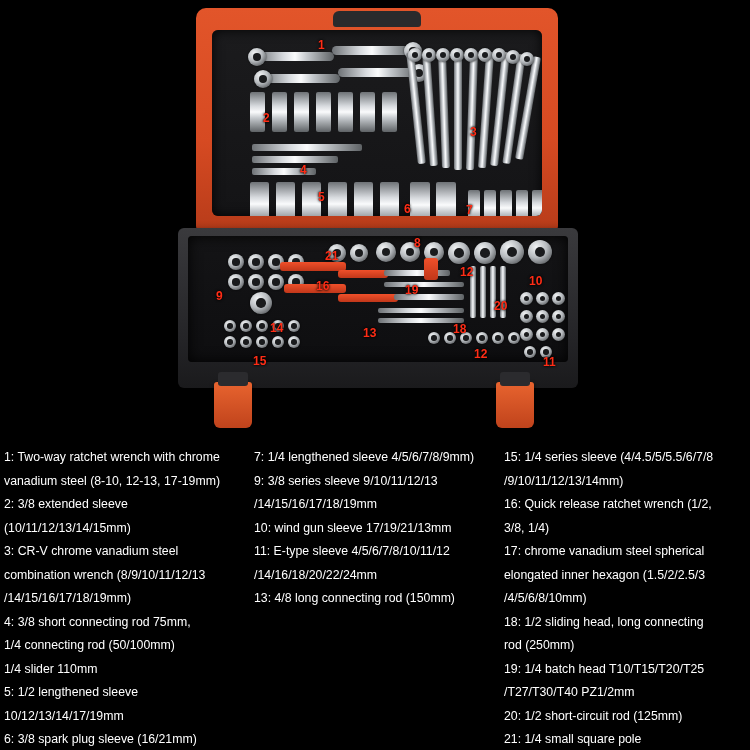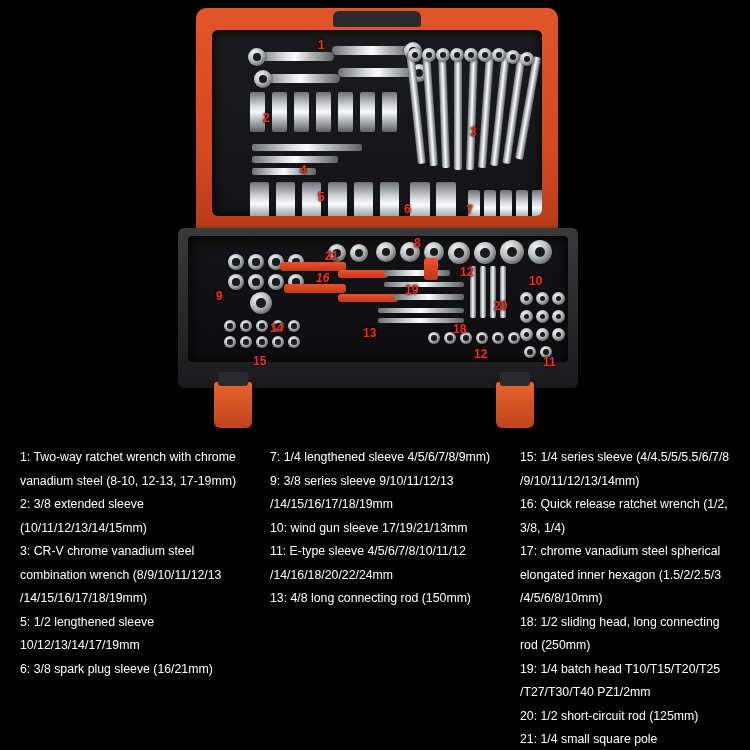--- a/index.html
+++ b/index.html
@@ -151,21 +151,21 @@
     top: 446px;
     width: 750px;
     height: 304px;
     padding: 0;
     box-sizing: border-box;
     display: flex;
     gap: 0;
   }
   .col {
     box-sizing: border-box;
-    padding: 0 8px 0 20px;
+    padding: 0 8px 0 4px;
     flex: 1 1 0;
   }
   .col p {
     margin: 0 0 0 0;
     font-size: 12.3px;
     line-height: 23.5px;
     color: #ffffff;
     font-family: "Liberation Sans", sans-serif;
     white-space: pre-wrap;
   }
@@ -327,38 +327,41 @@
     <div class="callout" style="left:404px;top:203px;">6</div>
     <div class="callout" style="left:466px;top:204px;">7</div>
     <div class="callout" style="left:414px;top:237px;">8</div>
     <div class="callout" style="left:216px;top:290px;">9</div>
     <div class="callout" style="left:529px;top:275px;">10</div>
     <div class="callout" style="left:543px;top:356px;">11</div>
     <div class="callout" style="left:474px;top:348px;">12</div>
     <div class="callout" style="left:363px;top:327px;">13</div>
     <div class="callout" style="left:270px;top:322px;">14</div>
     <div class="callout" style="left:253px;top:355px;">15</div>
-    <div class="callout" style="left:316px;top:272px;font-style:italic;">16</div>
+    <div class="callout" style="left:316px;top:280px;">16</div>
     <div class="callout" style="left:460px;top:266px;">12</div>
     <div class="callout" style="left:453px;top:323px;">18</div>
     <div class="callout" style="left:405px;top:284px;">19</div>
     <div class="callout" style="left:494px;top:300px;">20</div>
     <div class="callout" style="left:325px;top:250px;">21</div>
   </div>
 
   <div class="captions">
 
     <div class="col">
       <p>1: Two-way ratchet wrench with chrome
 vanadium steel (8-10, 12-13, 17-19mm)</p>
       <p>2: 3/8 extended sleeve
 (10/11/12/13/14/15mm)</p>
       <p>3: CR-V chrome vanadium steel
 combination wrench (8/9/10/11/12/13
 /14/15/16/17/18/19mm)</p>
+      <p>4: 3/8 short connecting rod 75mm,
+1/4 connecting rod (50/100mm)
+1/4 slider 110mm</p>
       <p>5: 1/2 lengthened sleeve
 10/12/13/14/17/19mm</p>
       <p>6: 3/8 spark plug sleeve (16/21mm)</p>
     </div>
 
     <div class="col">
       <p>7: 1/4 lengthened sleeve 4/5/6/7/8/9mm)</p>
       <p>9: 3/8 series sleeve 9/10/11/12/13
 /14/15/16/17/18/19mm</p>
       <p>10: wind gun sleeve 17/19/21/13mm</p>

